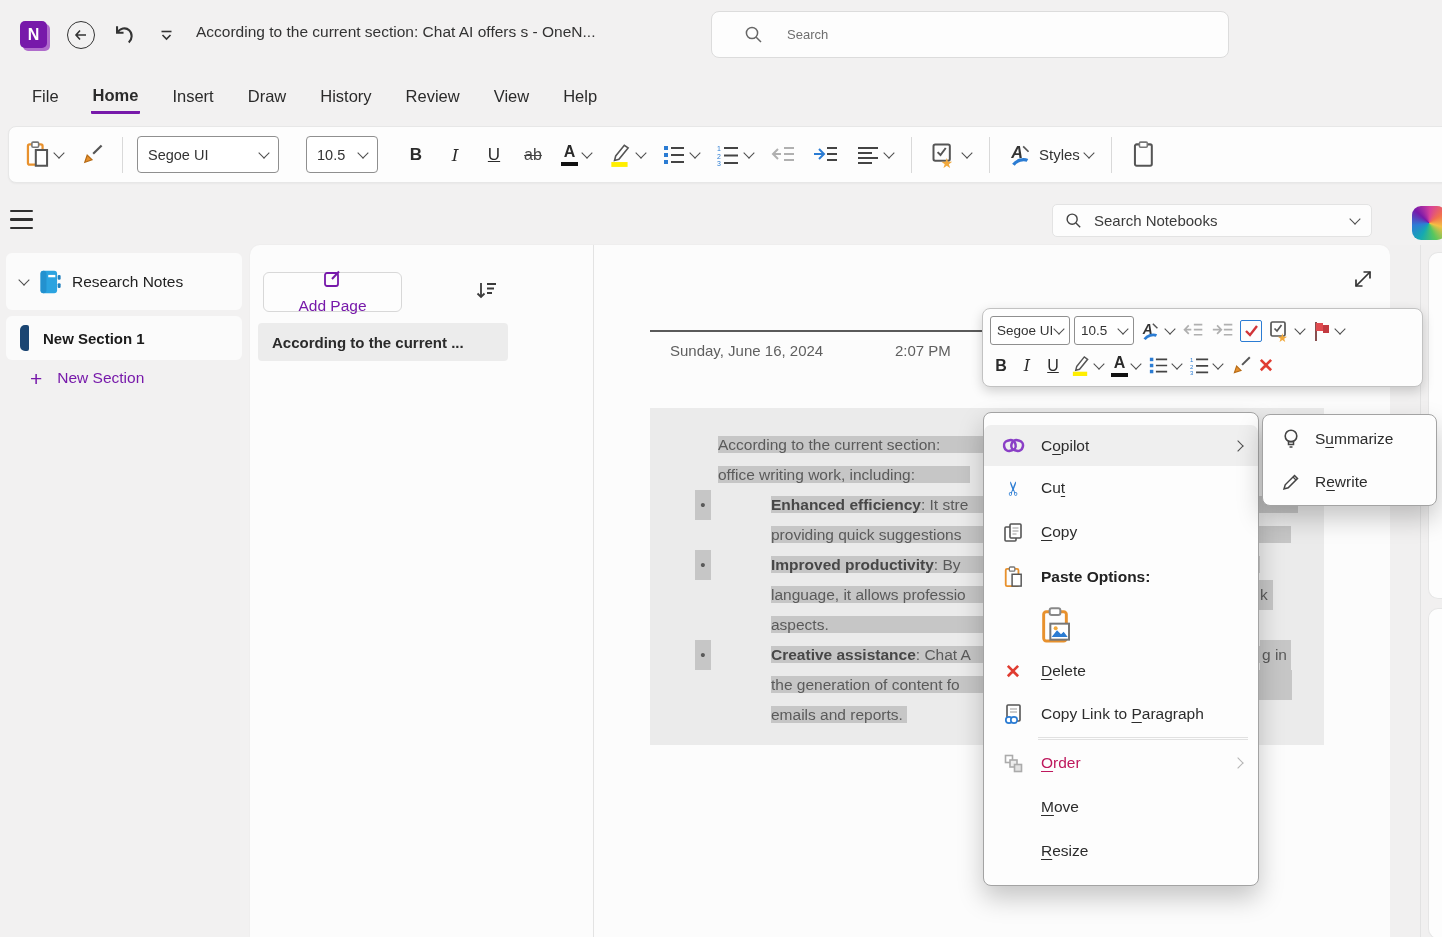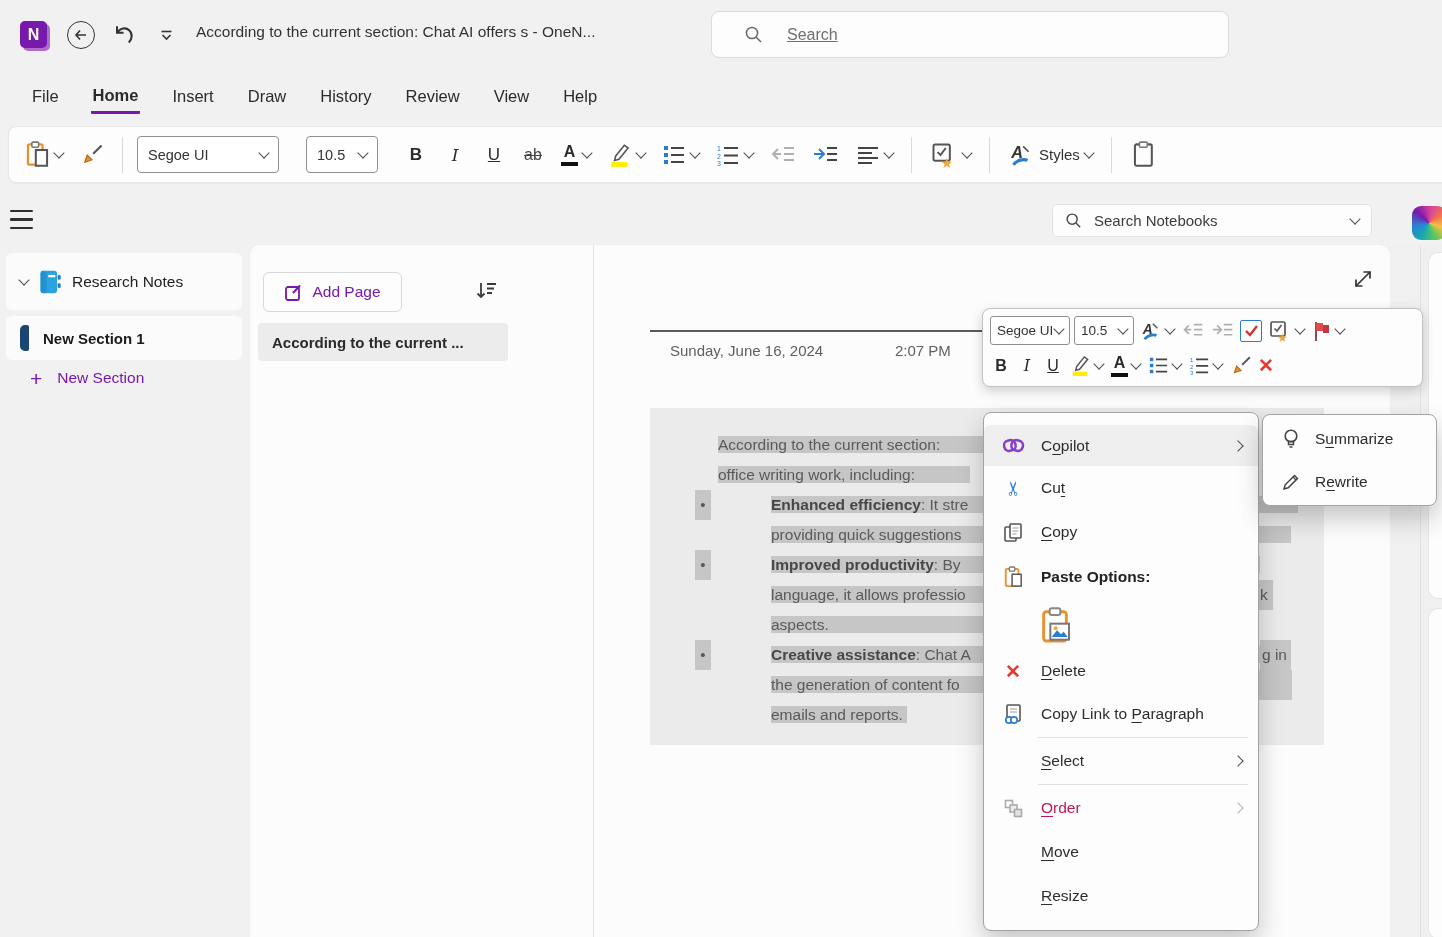--- a/index.html
+++ b/index.html
@@ -18,21 +18,21 @@
 
   
   .titlebar{left:0;top:0;width:1442px;height:70px;}
   .app-icon{left:20px;top:21px;width:27px;height:27px;background:#7719aa;border-radius:5px;
             color:#fff;font-weight:bold;font-size:16px;display:flex;align-items:center;justify-content:center;
             box-shadow:3px 3px 0 #b06ccc;}
   .tb-btn{width:30px;height:30px;display:flex;align-items:center;justify-content:center;}
   .back-circle{width:26px;height:26px;border:1.7px solid #333;border-radius:50%;display:flex;align-items:center;justify-content:center;}
   .tb-title{left:196px;top:23px;font-size:15.5px;color:#333;}
   .tb-search{left:711px;top:11px;width:516px;height:45px;background:#fdfdfd;border:1px solid #dcdcdc;border-radius:8px;}
-  .tb-search .ph{font-size:16px;color:#6f6f6f;margin-left:24px;text-decoration:underline;}
+  .tb-search .ph{font-size:13px;color:#6f6f6f;margin-left:24px;}
 
   
   .menubar{left:0;top:70px;width:1442px;height:50px;display:flex;align-items:center;padding-left:30px;gap:30px;box-sizing:border-box;}
   .menu-item{font-size:16.5px;color:#2b2b2b;padding:9px 2px 6px 2px;}
   .menu-item.active{font-weight:700;border-bottom:3px solid #7719aa;border-radius:1px;}
 
   
   .ribbon{left:8px;top:126px;width:1446px;height:57px;background:#fdfdfd;border:1px solid #e7e7e7;
           border-radius:8px;box-sizing:border-box;display:flex;align-items:center;padding:0 12px;gap:9px;overflow:hidden;
           box-shadow:0 1px 2px rgba(0,0,0,.04);}
@@ -72,21 +72,21 @@
   .sb-notebook .name{font-size:15.5px;color:#222;}
   .sb-section{top:316px;height:44px;padding:0 14px;gap:14px;}
   .sb-section .name{font-size:15px;font-weight:700;color:#1b1b1b;}
   .section-tab{width:9px;height:26px;background:#1b4572;border-radius:5px 2px 2px 5px;}
   .sb-new{left:30px;top:364px;height:28px;display:flex;align-items:center;gap:15px;color:#7719aa;}
   .sb-new .plus{font-size:21px;line-height:1;}
   .sb-new .lbl{font-size:15.5px;}
 
   
   .add-page{left:263px;top:272px;width:139px;height:40px;background:#fdfdfd;border:1px solid #d8d8d8;border-radius:6px;
-            display:flex;align-items:center;justify-content:center;gap:9px;box-sizing:border-box;}
+            display:flex;align-items:center;justify-content:center;gap:9px;box-sizing:border-box;flex-direction:column;}
   .add-page .lbl{color:#7719aa;font-size:15.5px;}
   .sort-btn{left:474px;top:279px;width:24px;height:24px;}
   .page-item{left:258px;top:323px;width:250px;height:38px;background:#ececec;border-radius:4px;display:flex;align-items:center;}
   .page-item .lbl{font-size:15px;font-weight:700;color:#2b2b2b;padding-left:14px;white-space:nowrap;overflow:hidden;text-overflow:ellipsis;}
 
   
   .title-rule{left:650px;top:330px;width:333px;height:2px;background:#5a5a5a;}
   .date-lbl{top:342px;font-size:15px;color:#5f5f5f;}
   .expand-btn{left:1352px;top:268px;width:24px;height:24px;}
   .resize-handle{left:1303px;top:400px;font-size:15px;color:#8a8a8a;}
@@ -575,25 +575,20 @@
           <path d="M7 6h7M7 9h7" stroke="#999" stroke-width="1.2"></path>
           <circle cx="6" cy="17" r="3.2" fill="#fff" stroke="#2b7cd3" stroke-width="1.7"></circle>
           <circle cx="11" cy="17" r="3.2" fill="#fff" stroke="#2b7cd3" stroke-width="1.7"></circle>
         </svg>
     </span>
     <span class="cm-lbl"><span>Copy Link to </span><span class="key">P</span><span>aragraph</span></span>
   </div>
 
   <div class="cm-sep"></div>
 
-  <div class="cm-row" style="height:44px;">
-    <span class="cm-icon"></span>
-    <span class="cm-lbl"><span></span><span class="key">S</span><span>elect</span></span>
-    <span class="caret right cm-chevron"></span>
-  </div>
 
   <div class="cm-sep"></div>
 
   <div class="cm-row" style="height:44px;">
     <span class="cm-icon">
       <svg width="19" height="19" viewBox="0 0 19 19">
           <rect x="1.5" y="1.5" width="7" height="7" fill="#fff" stroke="#ababab" stroke-width="1.6"></rect>
           <rect x="6" y="6" width="7" height="7" fill="#ededed" stroke="#ababab" stroke-width="1.6"></rect>
           <rect x="10.5" y="10.5" width="7" height="7" fill="#e2e2e2" stroke="#ababab" stroke-width="1.6"></rect>
         </svg>

